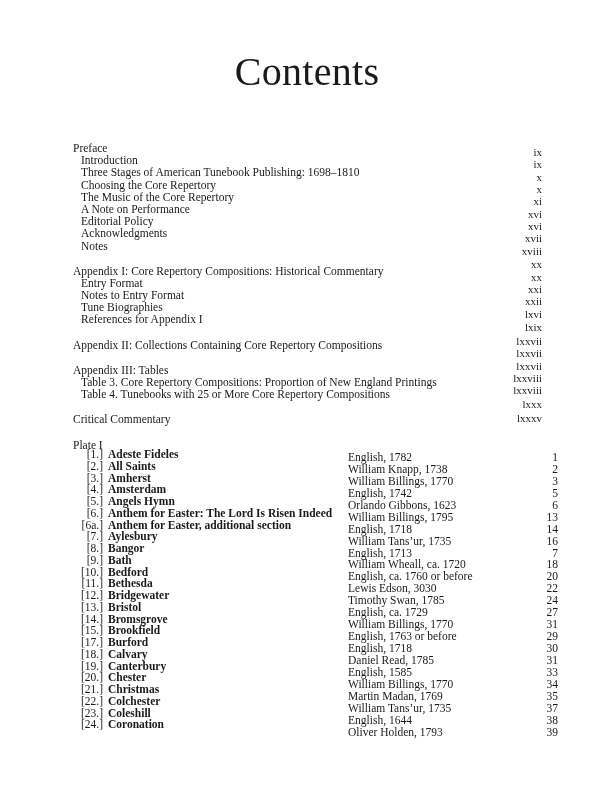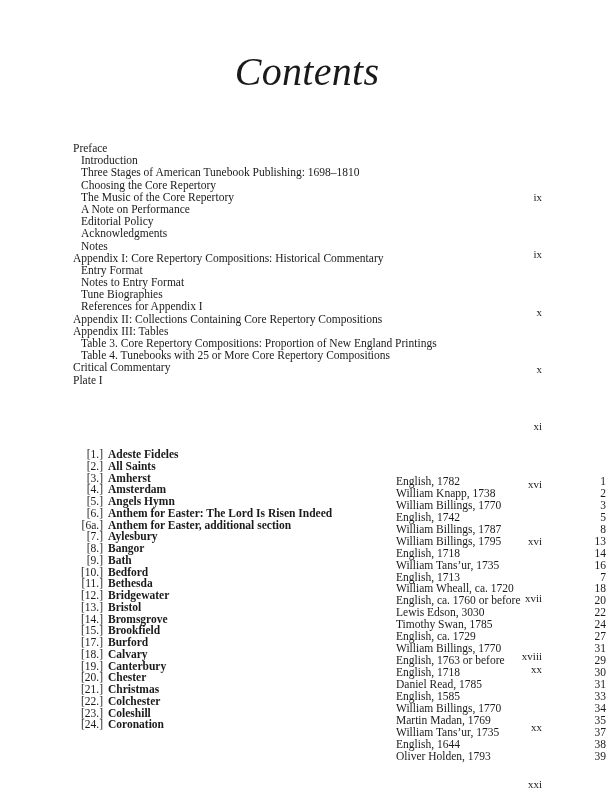--- a/index.html
+++ b/index.html
@@ -19,51 +19,49 @@
       position: absolute;
       top: 48px;
       left: 0;
       width: 614px;
       text-align: center;
       font-size: 40px;
       line-height: 48px;
       font-weight: normal;
       margin: 0;
       letter-spacing: 0.3px;
-      font-style: italic;
     }
     .toc {
       position: absolute;
       top: 142px;
       left: 73px;
       width: 470px;
     }
     .toc-row {
       position: relative;
       height: 12.2px;
       font-size: 11.5px;
       line-height: 12.2px;
       white-space: nowrap;
     }
-    .toc-row.gap { margin-top: 0; }
+    .toc-row.gap { margin-top: 13px; }
     .toc-row .label { position: absolute; left: 0; }
     .toc-row.sub .label { left: 8px; }
     .toc-pages {
       position: absolute;
       top: 146px;
       left: 440px;
       width: 102px;
     }
     .tp-row {
       height: 12.35px;
       line-height: 12.35px;
       font-size: 11px;
       text-align: right;
       white-space: nowrap;
-      margin-top: 45px;
     }
     .tp-row.gap { margin-top: 1.3px; }
 
     .tunes {
       position: absolute;
       top: 449px;
       left: 70px;
       width: 490px;
     }
     .tune-row {
@@ -79,24 +77,23 @@
       width: 33px;
       text-align: right;
     }
     .tune-name {
       position: absolute;
       left: 38px;
       font-weight: bold;
     }
     .tunes-right {
       position: absolute;
-      top: 476px;
+      top: 452px;
       left: 348px;
       width: 210px;
-      margin-left: 48px;
     }
     .tr-row {
       position: relative;
       height: 11.95px;
       line-height: 11.95px;
       font-size: 11.5px;
       white-space: nowrap;
     }
     .tr-composer { position: absolute; left: 0; }
     .tr-page { position: absolute; right: 0; text-align: right; }
@@ -302,22 +299,22 @@
     </div>
     <div class="tr-row">
       <span class="tr-composer">William Billings, 1770</span>
       <span class="tr-page">3</span>
     </div>
     <div class="tr-row">
       <span class="tr-composer">English, 1742</span>
       <span class="tr-page">5</span>
     </div>
     <div class="tr-row">
-      <span class="tr-composer">William Billings, 1787</span>
-      <span class="tr-page">8</span>
+      <span class="tr-composer">Orlando Gibbons, 1623</span>
+      <span class="tr-page">6</span>
     </div>
     <div class="tr-row">
       <span class="tr-composer">William Billings, 1795</span>
       <span class="tr-page">13</span>
     </div>
     <div class="tr-row">
       <span class="tr-composer">English, 1718</span>
       <span class="tr-page">14</span>
     </div>
     <div class="tr-row">

